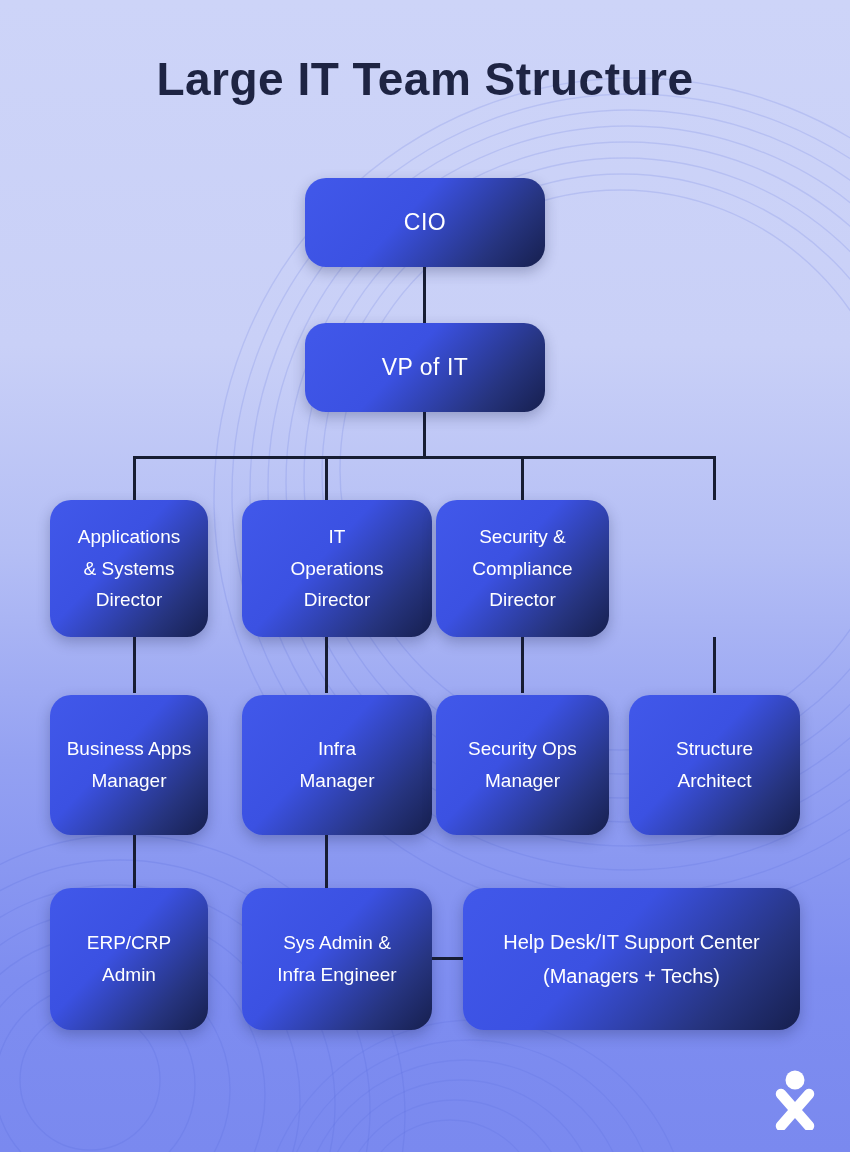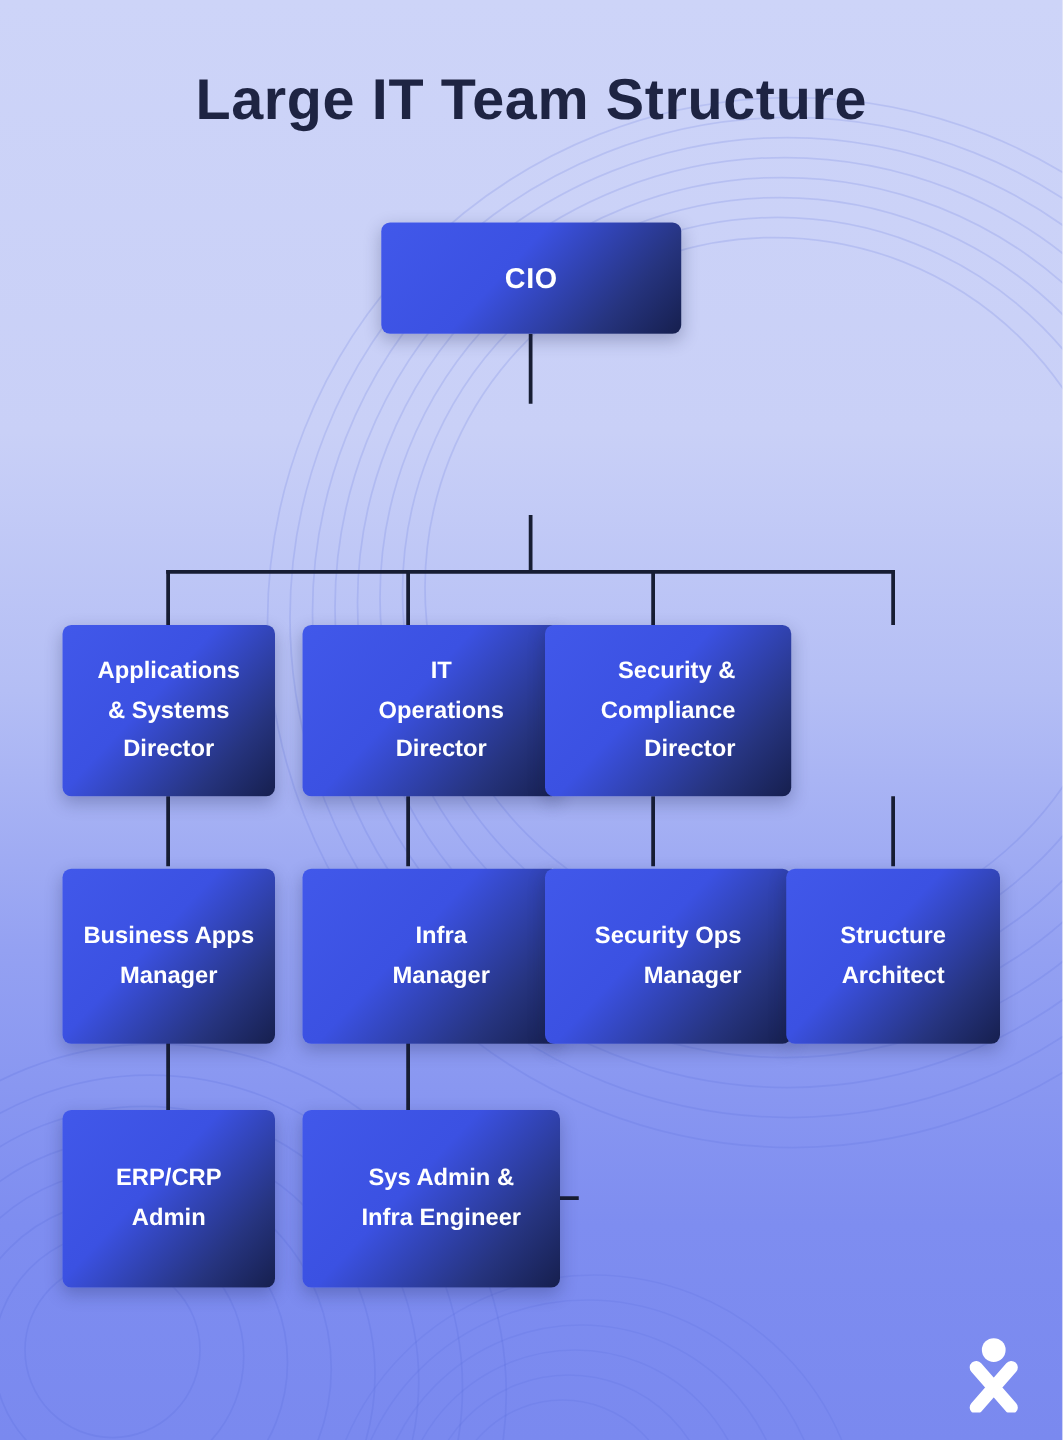--- a/index.html
+++ b/index.html
@@ -9,34 +9,34 @@
     background:linear-gradient(180deg,#cdd4f8 0%,#c9d0f7 30%,#b4bef5 48%,#94a1f2 66%,#7e8df0 85%,#7a89ef 100%);
   }
   .deco{position:absolute;left:0;top:0;pointer-events:none;}
   .title{
     position:absolute;top:52px;left:0;width:850px;margin:0;
     text-align:center;font-size:46px;font-weight:700;letter-spacing:.5px;
     color:#1e2443;
   }
   .node{
     position:absolute;display:flex;align-items:center;justify-content:center;
-    border-radius:7px;text-align:center;color:#fff;font-weight:700;
+    border-radius:21px;text-align:center;color:#fff;font-weight:400;
     background:linear-gradient(133deg,#4158ea 0%,#3b51e2 42%,#26347f 78%,#161f4e 100%);
     box-shadow:0 5px 14px rgba(21,27,72,.28);
   }
   .node span{white-space:pre-line;}
   .lvl-top{left:305px;width:240px;height:89px;font-size:23px;letter-spacing:.5px;}
   .cio{top:178px;}
   .vp{top:323px;}
   .grid{top:500px;height:137px;font-size:19px;line-height:1.68;}
   .row2{top:695px;height:140px;}
   .row3{top:888px;height:142px;}
-  .c1{left:50px;width:170px;}
-  .c2{left:242px;width:190px;padding-left:16px;}
-  .c3{left:436px;width:197px;text-align:right;}
+  .c1{left:50px;width:158px;}
+  .c2{left:242px;width:190px;}
+  .c3{left:436px;width:173px;}
   .c4{left:629px;width:171px;}
   .helpdesk{left:463px;top:888px;width:337px;height:142px;font-size:20px;line-height:1.7;}
   .line{position:absolute;background:#171d33;}
   .v{width:3px;}
   .h{height:3px;}
   .logo{position:absolute;left:772px;top:1064px;}
 </style>
 </head>
 <body>
 
@@ -86,20 +86,23 @@
   <div class="line v" style="left:325px;top:637px;height:56px"></div>
   <div class="line v" style="left:521px;top:637px;height:56px"></div>
   <div class="line v" style="left:713px;top:637px;height:56px"></div>
   <div class="line v" style="left:133px;top:833px;height:55px"></div>
   <div class="line v" style="left:325px;top:833px;height:55px"></div>
   <div class="line h" style="left:412px;top:957px;width:51px"></div>
 
   <div class="node lvl-top cio">
     <span>CIO</span>
   </div>
+  <div class="node lvl-top vp">
+    <span>VP of IT</span>
+  </div>
 
   <div class="node grid c1">
     <span>Applications
 &amp; Systems
 Director</span>
   </div>
   <div class="node grid c2">
     <span>IT
 Operations
 Director</span>
@@ -128,19 +131,23 @@
   </div>
 
   <div class="node grid row3 c2">
     <span>Sys Admin &amp;
 Infra Engineer</span>
   </div>
   <div class="node grid row3 c1">
     <span>ERP/CRP
 Admin</span>
   </div>
+  <div class="node helpdesk">
+    <span>Help Desk/IT Support Center
+(Managers + Techs)</span>
+  </div>
 
   <svg class="logo" width="46" height="66" viewBox="0 0 46 66">
     <circle cx="23" cy="16" r="9.5" fill="#ffffff"></circle>
     <path d="M9 30 L37 62 M37 30 L9 62" stroke="#ffffff" stroke-width="10.5" stroke-linecap="round" fill="none"></path>
   </svg>
 
 </div>
 
 </body></html>

